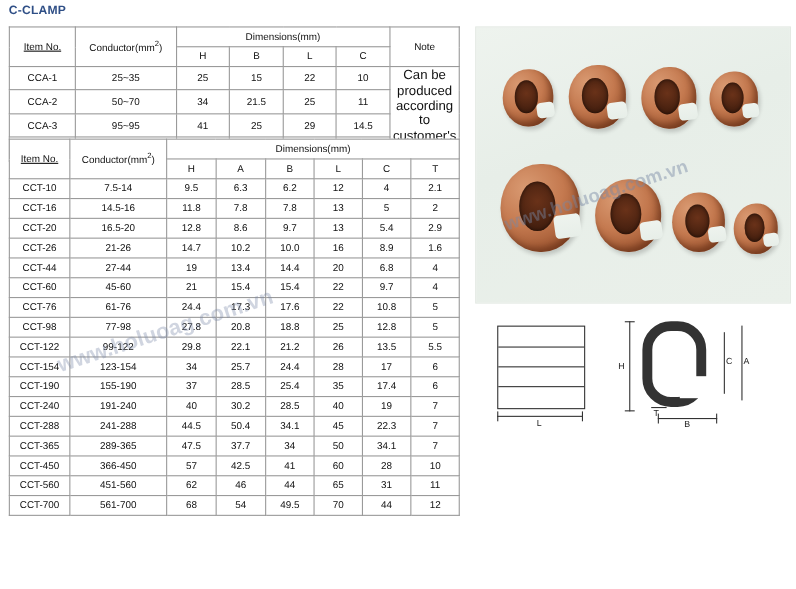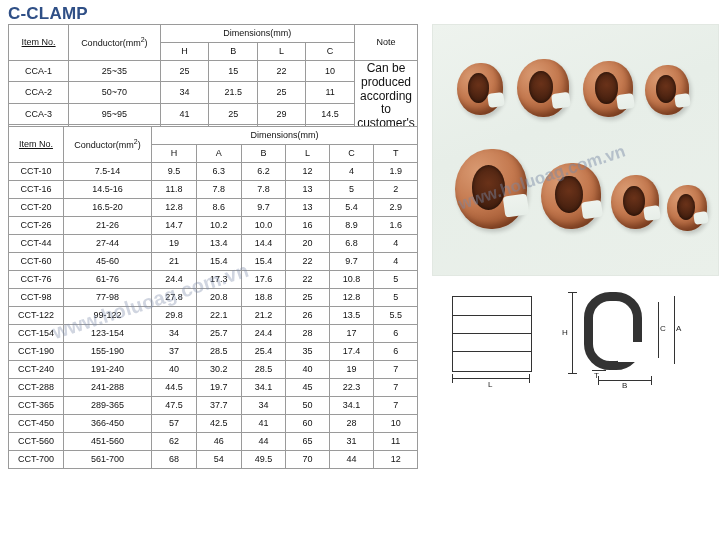--- a/index.html
+++ b/index.html
@@ -5,21 +5,21 @@
   html,body{margin:0;padding:0;}
   body{
     width:724px;height:535px;
     background:#ffffff;
     font-family:"Liberation Sans", sans-serif;
     position:relative;
     overflow:hidden;
   }
   .title{
     position:absolute;left:8px;top:4px;
-    font-size:17px;font-weight:bold;color:#2f4f86;
+    font-size:11px;font-weight:bold;color:#2f4f86;
     letter-spacing:0.2px;
   }
   table{border-collapse:collapse;}
   .tbl{
     position:absolute;
     font-size:9px;color:#111;
     background:#fff;
   }
   .tbl td,.tbl th{
     border:1px solid #9a9a9a;
@@ -175,21 +175,21 @@
   </thead>
   <tbody id="cct-body">
       <tr>
         <td>CCT-10</td>
         <td>7.5-14</td>
         <td>9.5</td>
         <td>6.3</td>
         <td>6.2</td>
         <td>12</td>
         <td>4</td>
-        <td>1.9</td>
+        <td>2.1</td>
       </tr>
       <tr>
         <td>CCT-16</td>
         <td>14.5-16</td>
         <td>11.8</td>
         <td>7.8</td>
         <td>7.8</td>
         <td>13</td>
         <td>5</td>
         <td>2</td>
@@ -291,21 +291,21 @@
         <td>30.2</td>
         <td>28.5</td>
         <td>40</td>
         <td>19</td>
         <td>7</td>
       </tr>
       <tr>
         <td>CCT-288</td>
         <td>241-288</td>
         <td>44.5</td>
-        <td>19.7</td>
+        <td>50.4</td>
         <td>34.1</td>
         <td>45</td>
         <td>22.3</td>
         <td>7</td>
       </tr>
       <tr>
         <td>CCT-365</td>
         <td>289-365</td>
         <td>47.5</td>
         <td>37.7</td>

